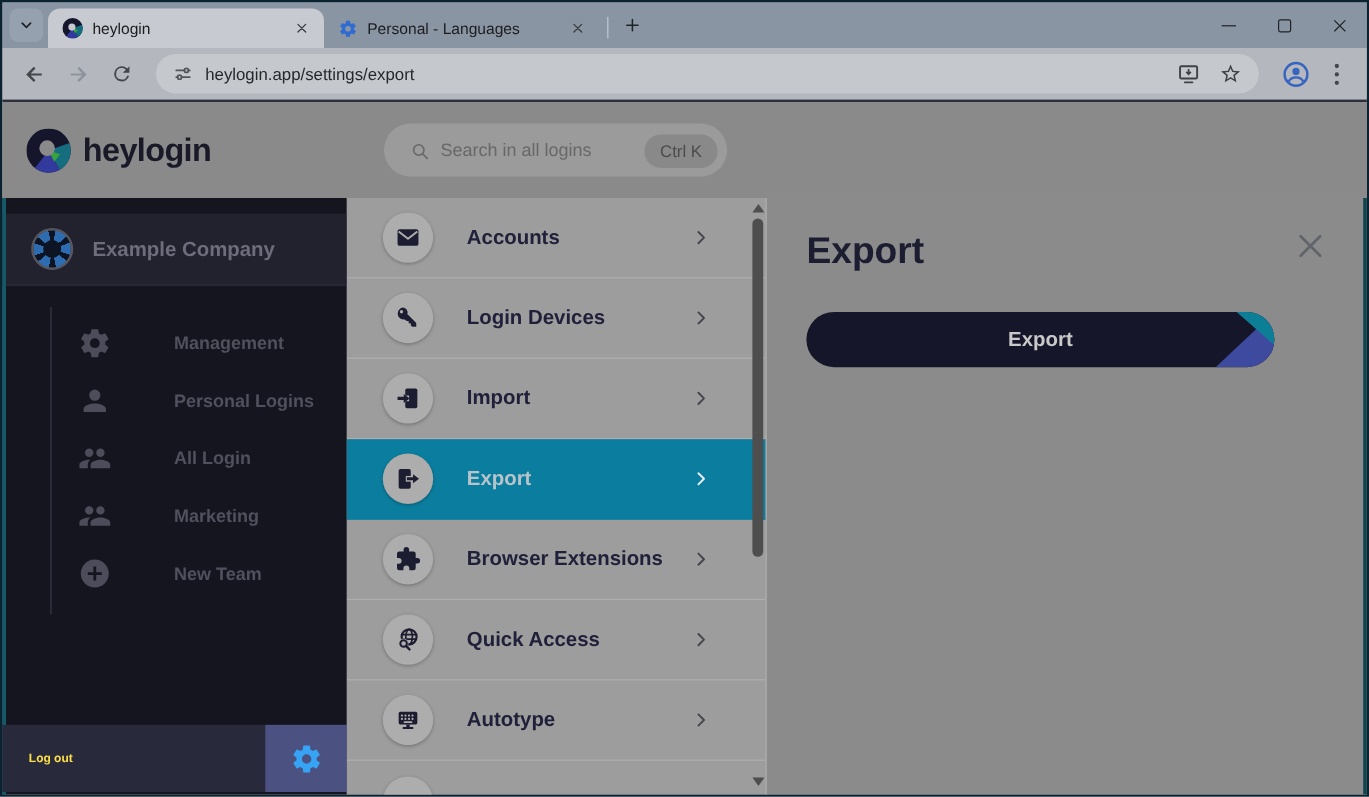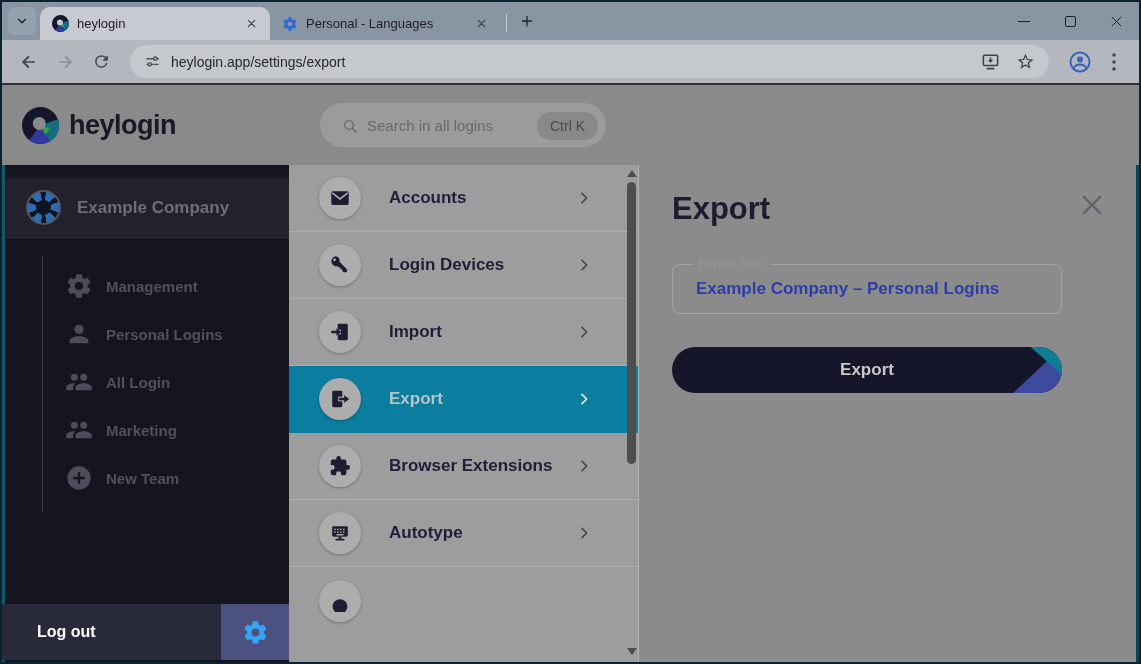--- a/index.html
+++ b/index.html
@@ -59,24 +59,24 @@
   .company-row{ margin-top:13px; height:60px; background:#22222f; border-bottom:1px solid #2d2d3a;
     display:flex; align-items:center; gap:16px; padding-left:24px; }
   .avatar{ width:35px; height:35px; border-radius:50%; border:2px solid #565660; position:relative;
     background:conic-gradient(from 10deg,#2d6cb0 0 38deg,#0d1524 38deg 60deg,#2d6cb0 60deg 98deg,#0d1524 98deg 120deg,
       #2d6cb0 120deg 158deg,#0d1524 158deg 180deg,#2d6cb0 180deg 218deg,#0d1524 218deg 240deg,
       #2d6cb0 240deg 278deg,#0d1524 278deg 300deg,#2d6cb0 300deg 338deg,#0d1524 338deg 360deg); }
   .avatar::after{ content:""; position:absolute; inset:8px; border-radius:50%; background:#0d1524; }
   .company-name{ font-size:17px; font-weight:bold; color:#6d6d7c; }
   .side-nav{ margin:18px 0 0 40px; border-left:1px solid #3a3a4a; padding:6px 0 10px 0; }
   .side-item{ height:48px; display:flex; align-items:center; gap:13px; padding-left:22px; }
-  .side-item .lbl{ font-size:15px; font-weight:bold; color:#50505e; }
+  .side-item .lbl{ font-size:15px; font-weight:bold; color:#50505e;margin-left:39px; }
   .bottom-bar{ position:absolute; left:0; right:0; bottom:2px; height:56px; display:flex; }
-  .logout{ flex:1; background:#29293c; display:flex; align-items:center; padding-left:35px;
-    font-size:16px; font-weight:bold; color:#ffffff; }
+  .logout{ flex:1; background:#29293c; display:flex; align-items:center; padding-left:22px;
+    font-size:10px; font-weight:bold; color:#fde047; }
   .gear-btn{ width:68px; background:#4b5180; display:flex; align-items:center; justify-content:center; }
 
   
   .menu{ width:350px; background:#9d9d9d; position:relative; flex:0 0 auto; border-right:1px solid #b2b2b2; overflow:hidden;}
   .menu-row{ height:67px; display:flex; align-items:center; border-bottom:1px solid #aeaeae; padding-left:30px; }
   .icon-circle{ width:42px; height:42px; border-radius:50%; background:#adadad; box-shadow:0 1px 3px rgba(0,0,0,.28);
     display:flex; align-items:center; justify-content:center; flex:0 0 auto; }
   .menu-row .lbl{ font-size:17px; font-weight:bold; color:#20203a; margin-left:28px; flex:1; }
   .menu-row .chev{ margin-right:46px; display:flex; }
   .menu-row.selected{ background:#0b7e9f; border-bottom-color:#0b7e9f; }
@@ -372,20 +372,38 @@
               </svg>
           </span>
           <span class="lbl">Browser Extensions</span>
           <span class="chev">
             <svg width="16" height="16" viewBox="0 0 24 24">
                 <path d="M9 5l7 7-7 7" fill="none" stroke="#45454e" stroke-width="2.4" stroke-linecap="round" stroke-linejoin="round"></path>
               </svg>
           </span>
         </div>
 
+        <div class="menu-row">
+          <span class="icon-circle">
+            <svg width="22" height="22" viewBox="0 0 24 24">
+              <circle cx="13" cy="9.5" r="6.8" fill="none" stroke="#1d1d31" stroke-width="2"></circle>
+              <ellipse cx="13" cy="9.5" rx="3" ry="6.8" fill="none" stroke="#1d1d31" stroke-width="1.5"></ellipse>
+              <path d="M6.6 7.5h12.8M6.6 11.5h12.8" stroke="#1d1d31" stroke-width="1.5"></path>
+              <circle cx="8" cy="15.5" r="4.4" fill="#adadad"></circle>
+              <circle cx="8" cy="15.5" r="3" fill="none" stroke="#1d1d31" stroke-width="1.8"></circle>
+              <path d="M10.4 17.9 13.4 21" stroke="#1d1d31" stroke-width="2.2" stroke-linecap="round"></path>
+            </svg>
+          </span>
+          <span class="lbl">Quick Access</span>
+          <span class="chev">
+            <svg width="16" height="16" viewBox="0 0 24 24">
+                <path d="M9 5l7 7-7 7" fill="none" stroke="#45454e" stroke-width="2.4" stroke-linecap="round" stroke-linejoin="round"></path>
+              </svg>
+          </span>
+        </div>
 
         <div class="menu-row">
           <span class="icon-circle">
             <svg width="22" height="22" viewBox="0 0 24 24">
               <rect x="3.5" y="4.5" width="17" height="11.5" rx="1.6" fill="#1d1d31"></rect>
               <g fill="#adadad">
                 <circle cx="6.5" cy="8" r="1"></circle>
                   <circle cx="9.7" cy="8" r="1"></circle>
                   <circle cx="12.9" cy="8" r="1"></circle>
                   <circle cx="16.1" cy="8" r="1"></circle>
@@ -424,24 +442,20 @@
 
       <section class="panel">
         <h1 class="panel-title">Export</h1>
 
         <div class="panel-close">
           <svg width="26" height="26" viewBox="0 0 24 24">
             <path d="M4.5 4.5l15 15M19.5 4.5l-15 15" stroke="#5f646a" stroke-width="2" stroke-linecap="round"></path>
           </svg>
         </div>
 
-        <div class="field">
-          <span class="field-label">Export from</span>
-          <span class="field-value">Example Company – Personal Logins</span>
-        </div>
 
         <button class="export-btn">
           <span class="btn-decor decor-indigo"></span>
           <span class="btn-decor decor-teal"></span>
           <span class="btn-lbl">Export</span>
         </button>
       </section>
 
     </div>
   </div>

